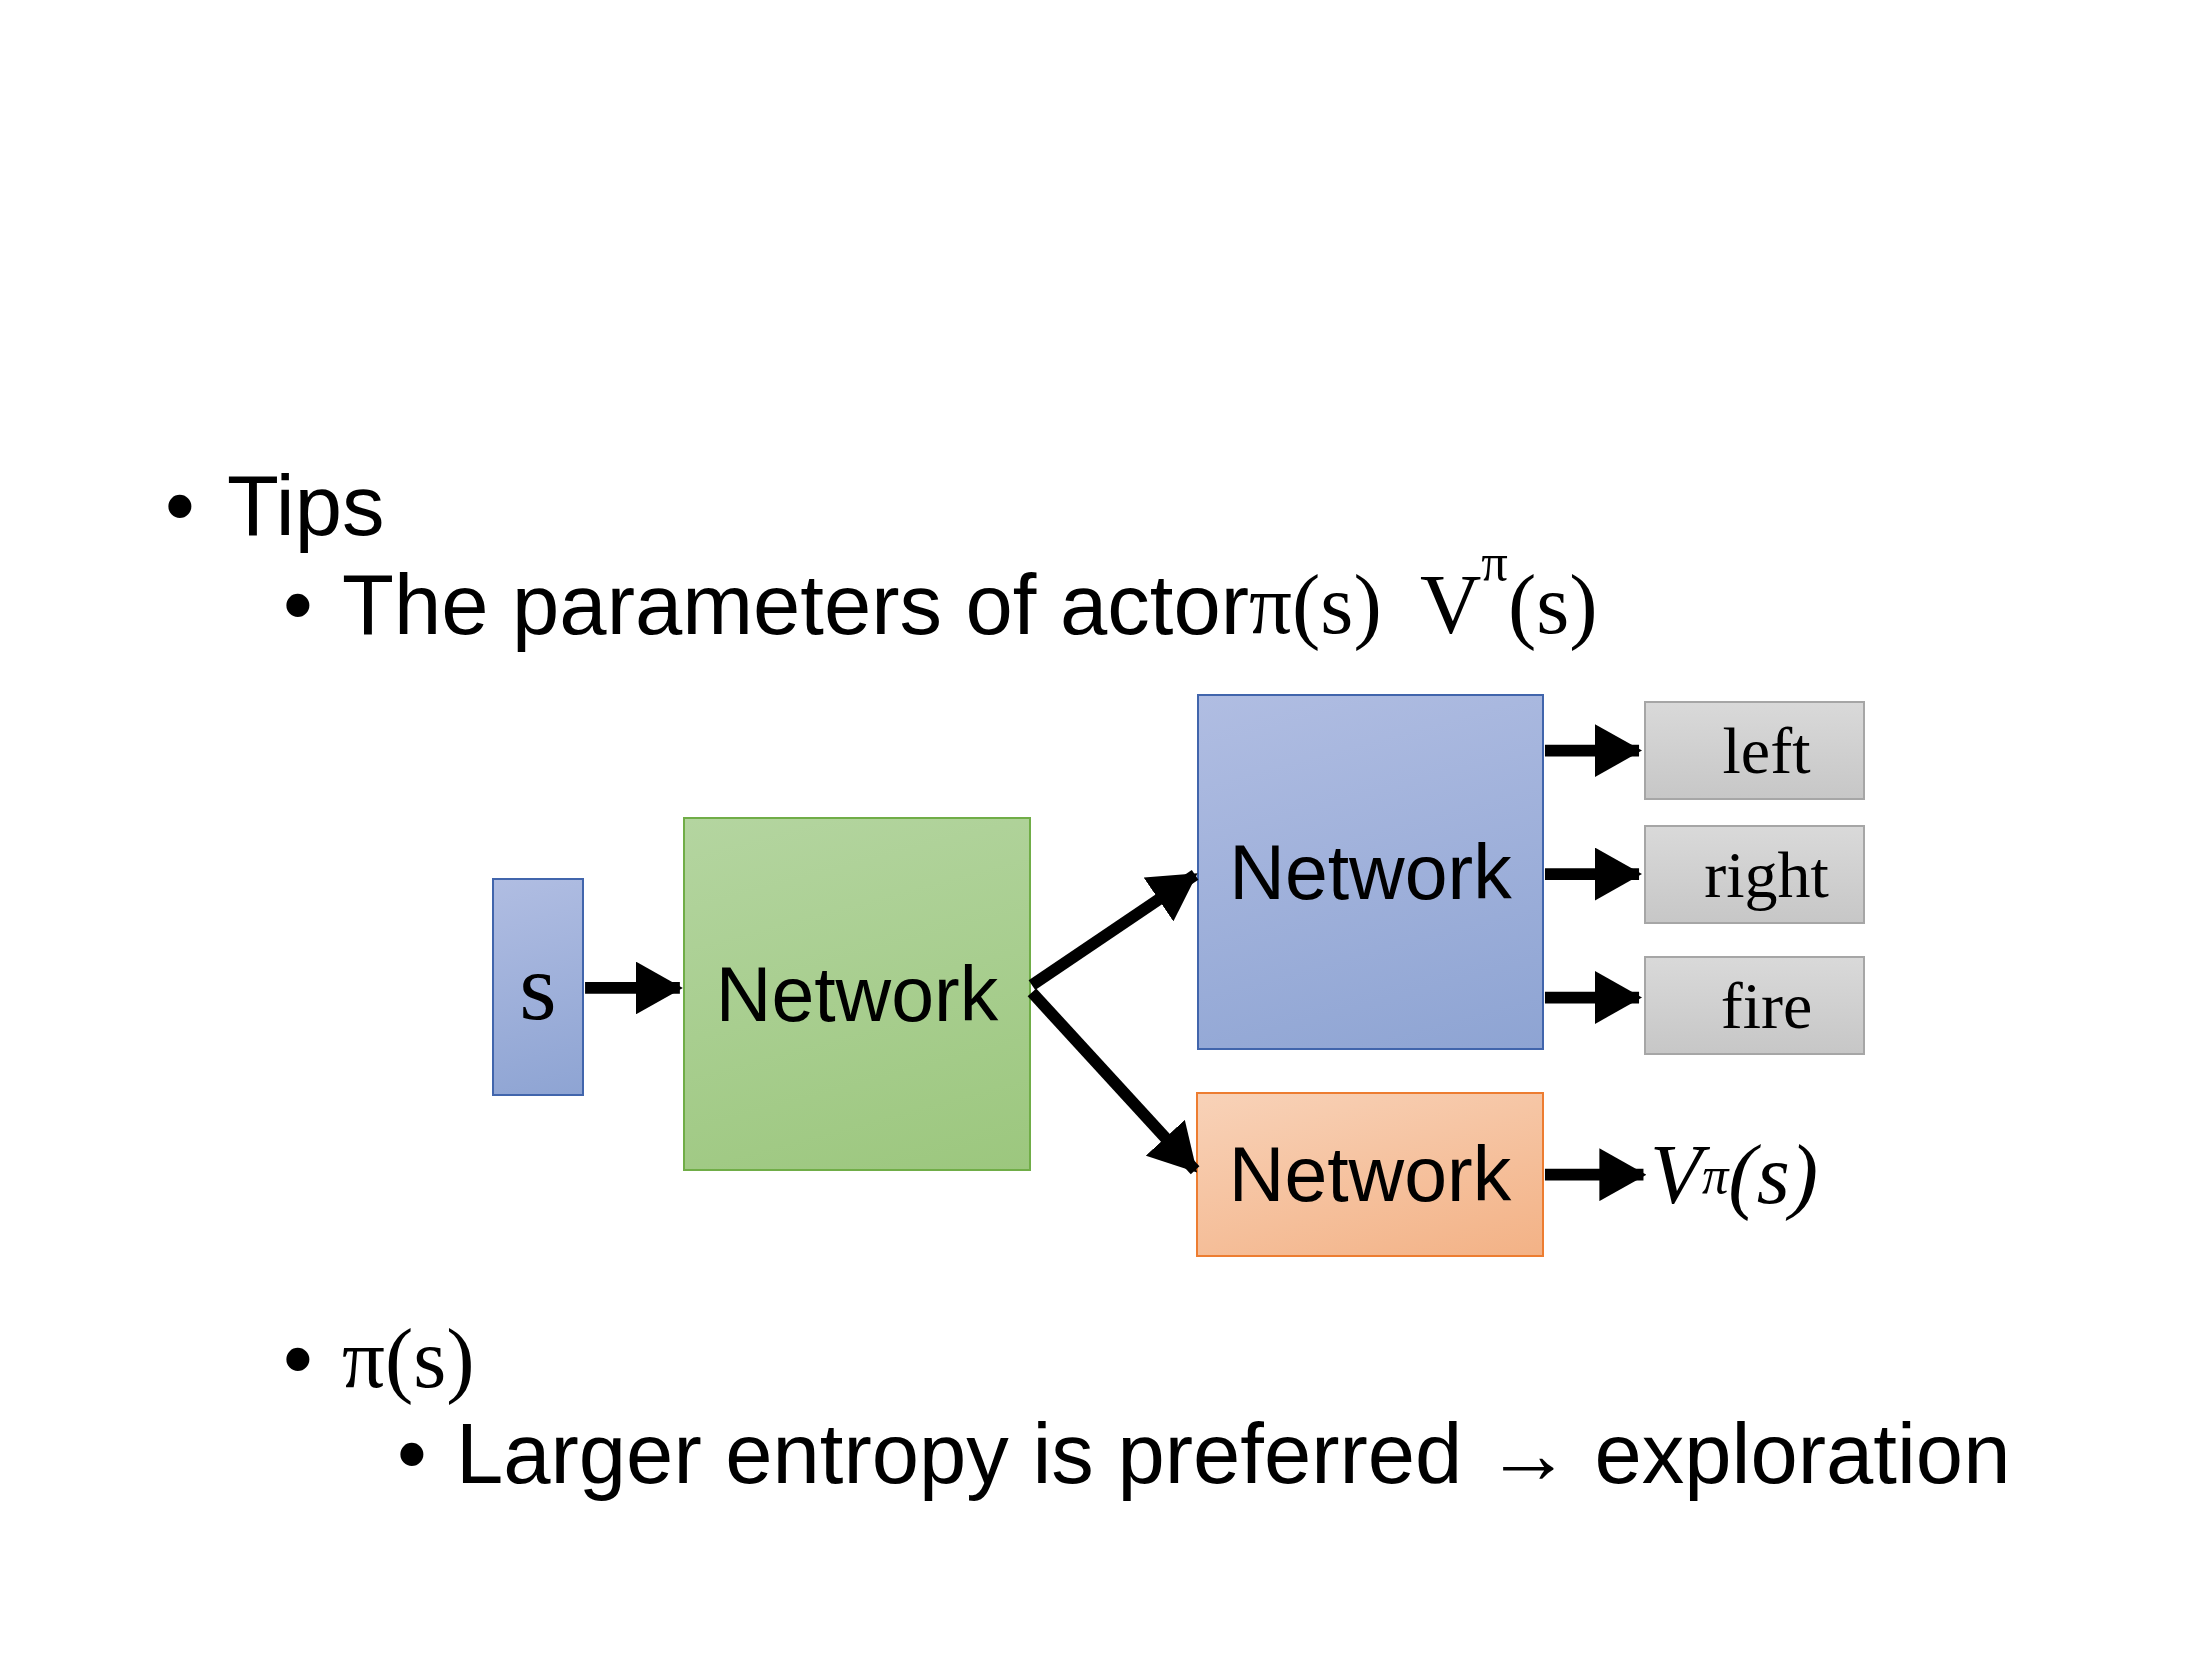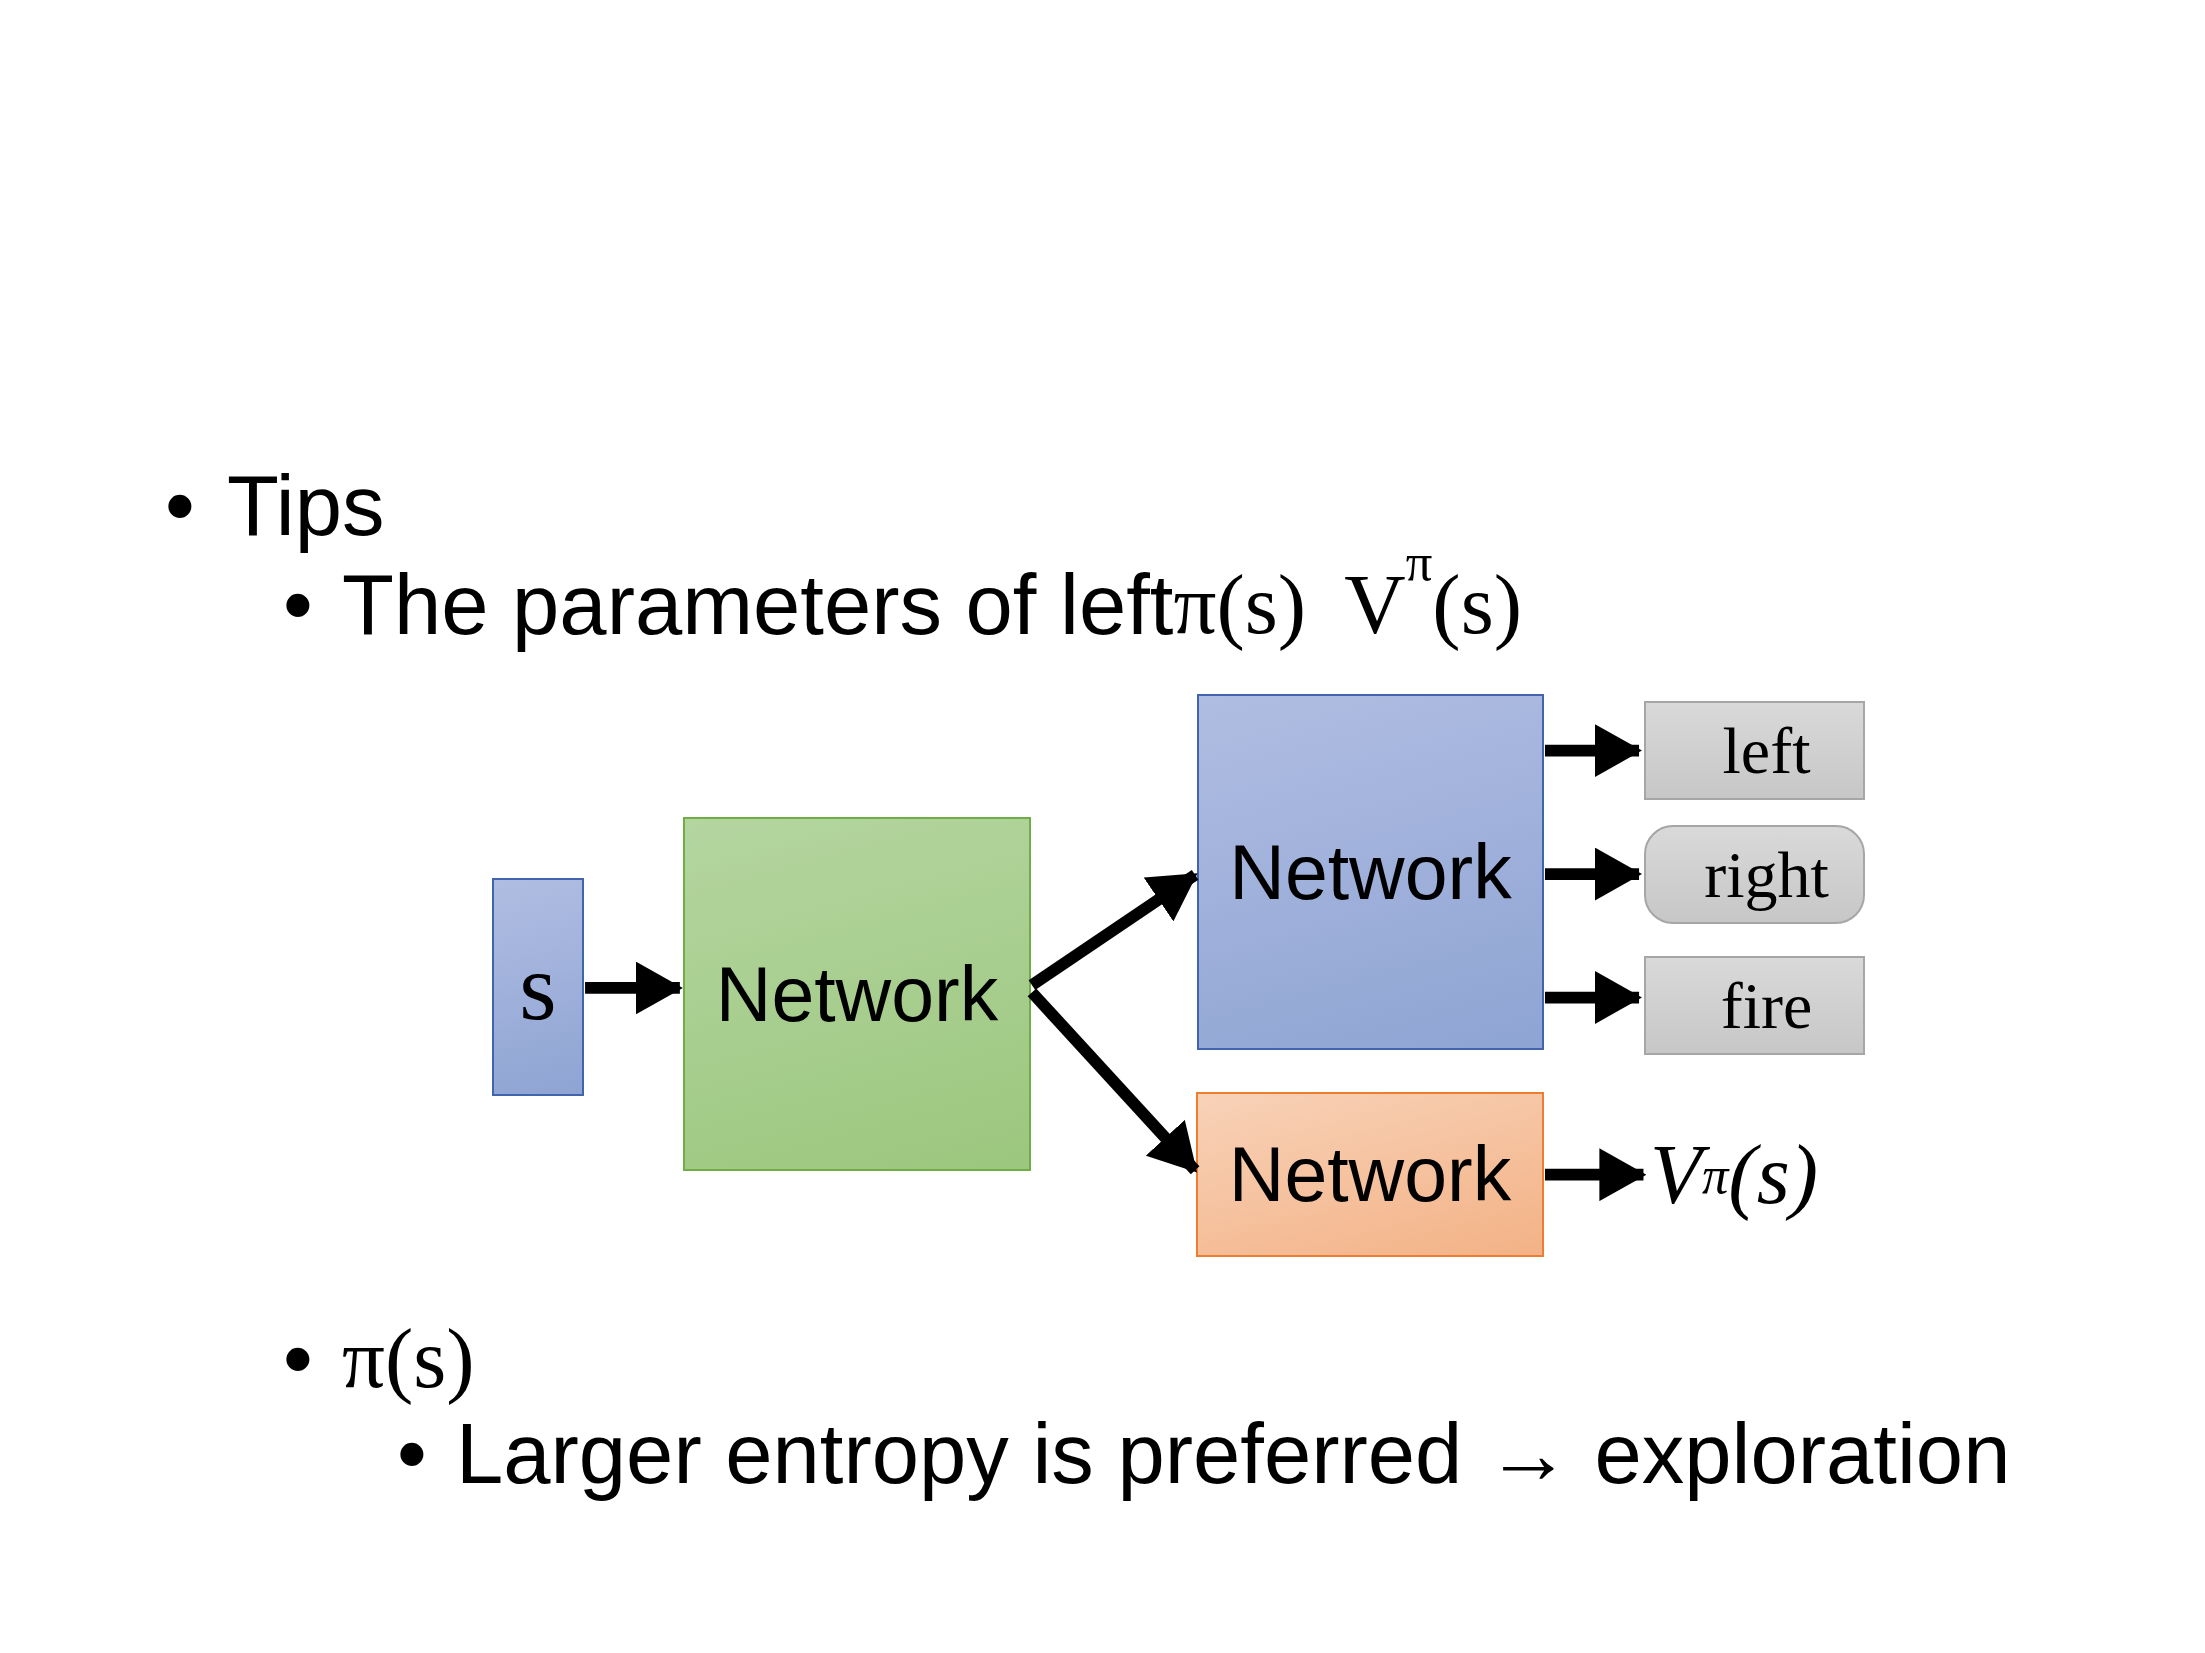--- a/index.html
+++ b/index.html
@@ -59,21 +59,21 @@
   }
   .action-box{
     left:1644px;width:221px;height:99px;
     background:linear-gradient(180deg,var(--gray-fill-top),var(--gray-fill-bottom));
     border:2.9px solid var(--gray-border);
     font-size:66px;
     font-family:"Liberation Serif",serif;
     padding-left:24px;
   }
   .action-left{top:701px;}
-  .action-right{top:825px;border-radius:29px;}
+  .action-right{top:825px;}
   .action-fire{top:948px;margin-top:8px;}
   .value-label{
     position:absolute;left:1650px;top:1092px;height:165px;
     display:flex;align-items:center;
     font-family:"Liberation Serif",serif;font-style:italic;
     font-size:85px;line-height:1;white-space:nowrap;
   }
   .arrows{position:absolute;left:0;top:0;width:2205px;height:1654px;pointer-events:none;}
   .arrows line{stroke:var(--arrow,#000);stroke-width:16px;}
   .arrows marker path{fill:var(--arrow,#000);}
@@ -84,21 +84,21 @@
 <div class="slide">
 
 
   <div class="line" style="left:165px;top:463px;">
     <span class="dot dot-l1">•</span>
       <span>Tips</span>
   </div>
 
   <div class="line" style="left:283px;top:562px;">
     <span class="dot dot-l2">•</span>
-      <span>The parameters of left </span>
+      <span>The parameters of actor </span>
       <span class="math">π(s)</span>
       <span class="spacer-sm"></span>
       <span class="math">V</span>
       <span class="math sup">π</span>
       <span class="math">(s)</span>
   </div>
 
 
   <div class="box state-box">
     <span class="label math">s</span>

